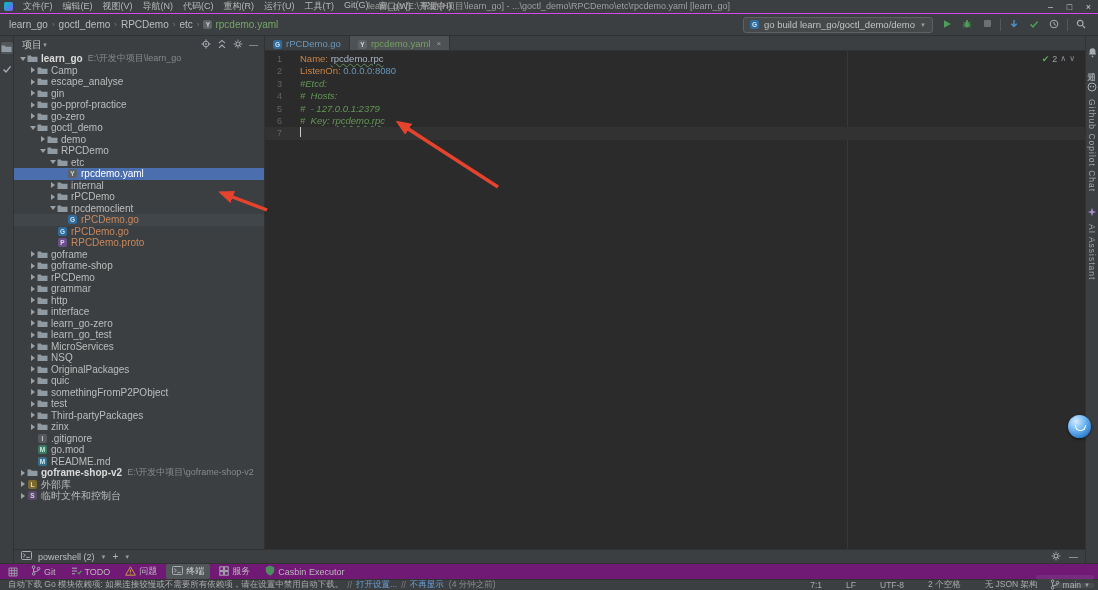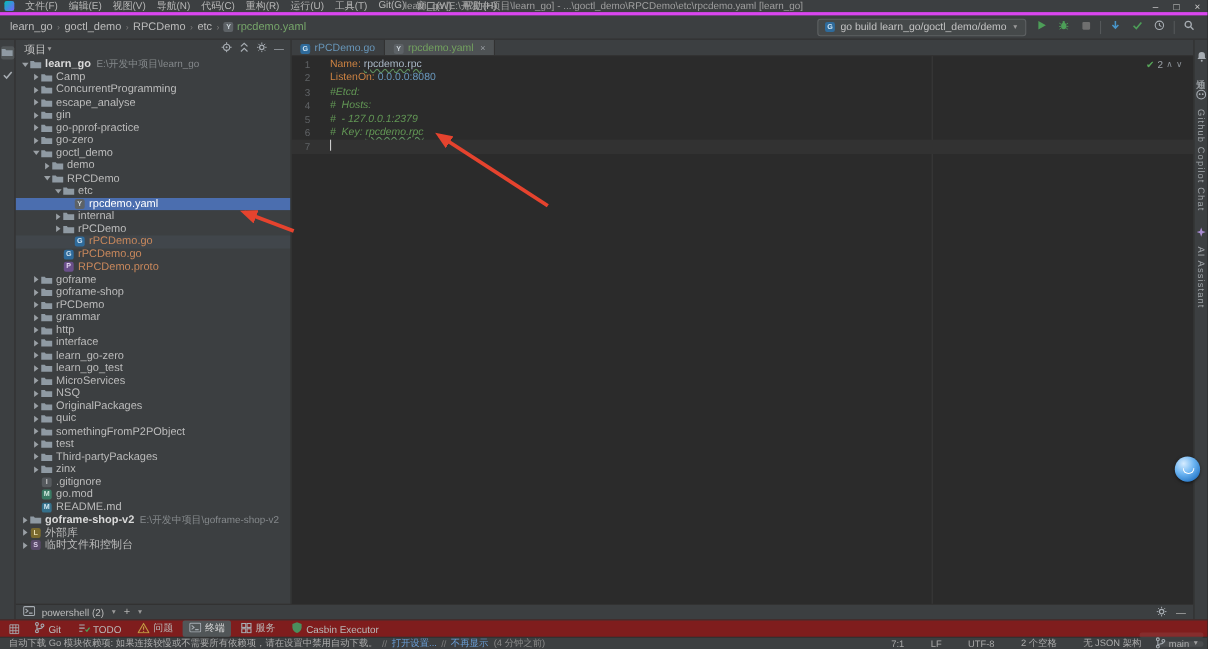--- a/index.html
+++ b/index.html
@@ -1,20 +1,20 @@
 <!DOCTYPE html>
 <html><head>
 <meta charset="utf-8">
 <style>
   html,body{margin:0;padding:0;background:#1e1e1e;}
   *{box-sizing:border-box;font-family:"Liberation Sans",sans-serif;}
   .app{position:relative;width:1098px;height:590px;background:#2b2b2b;overflow:hidden;color:#bbb;}
 
   
-  .titlebar{position:absolute;left:0;top:0;width:1098px;height:14px;background:#3c3f41;display:flex;align-items:center;font-size:9px;color:#b7b7b7;z-index:5;border-bottom:3px solid #d946ef;}
+  .titlebar{position:absolute;left:0;top:0;width:1098px;height:14px;background:#3c3f41;display:flex;align-items:center;font-size:9px;color:#b7b7b7;z-index:5;border-bottom:1px solid #d946ef;}
   .app-icon{width:9px;height:9px;border-radius:2px;margin:0 5px 0 4px;background:linear-gradient(135deg,#00c2b8,#7a5cff);flex:none;}
   .menu-item{padding:0 5px;white-space:nowrap;}
   .title-text{position:absolute;left:50%;transform:translateX(-50%);white-space:nowrap;color:#9f9f9f;pointer-events:none;}
   .win-controls{margin-left:auto;display:flex;align-items:center;}
   .win-btn{width:19px;text-align:center;color:#cfcfcf;font-size:9px;line-height:14px;}
 
   
   .navbar{position:absolute;left:0;top:14px;width:1098px;height:22px;background:#3c3f41;border-bottom:1px solid #323232;display:flex;align-items:center;padding:0 6px;font-size:10px;z-index:4;}
   .crumb{padding:0 3px;color:#bcbcbc;display:inline-flex;align-items:center;gap:3px;white-space:nowrap;}
   .crumb.last{color:#76a56a;}
@@ -73,21 +73,21 @@
   .inspect{position:absolute;right:10px;top:2px;display:flex;align-items:center;gap:3px;font-size:9px;color:#9aa0a6;}
   .inspect .ok{color:#57a559;font-size:9px;}
   .inspect .chev{font-size:8px;color:#8a9096;}
 
   
   .terminalbar{position:absolute;left:14px;top:549px;width:1071px;height:14px;background:#3c3f41;border-top:1px solid #323232;display:flex;align-items:center;font-size:9px;padding:0 7px;gap:6px;color:#bdbdbd;z-index:2;}
   .tb-right{margin-left:auto;display:flex;align-items:center;gap:8px;}
   .plus{font-size:10px;color:#b5b5b5;}
 
   
-  .twbar{position:absolute;left:0;top:563px;width:1098px;height:16px;background:#7f1d1d;border-top:1px solid #323232;display:flex;align-items:center;font-size:9px;gap:3px;padding:0 4px;z-index:3;}
+  .twbar{position:absolute;left:0;top:563px;width:1098px;height:16px;background:#701a75;border-top:1px solid #323232;display:flex;align-items:center;font-size:9px;gap:3px;padding:0 4px;z-index:3;}
   .tw-item{display:flex;align-items:center;gap:3px;padding:1px 6px;border-radius:2px;color:#b9b9b9;white-space:nowrap;}
   .tw-item.active{background:#515658;color:#d8d8d8;}
   .tw-switch{display:flex;align-items:center;padding:0 4px;}
 
   
   .statusbar{position:absolute;left:0;top:579px;width:1098px;height:11px;background:#3c3f41;border-top:1px solid #323232;display:flex;align-items:center;font-size:8.5px;padding:0 8px;color:#ababab;z-index:3;white-space:nowrap;}
   .ssep{color:#7d7d7d;margin:0 4px;}
   .slink{color:#6a9fd8;}
   .stime{color:#8a8a8a;margin-left:5px;}
   .status-right{margin-left:auto;display:flex;align-items:center;gap:12px;}
@@ -248,29 +248,20 @@
           </span>
           <span class="tlabel">Camp</span>
         </div>
         <div class="trow" style="padding-left:14px">
           <span class="arr col"></span>
           <span class="ticon">
             <svg width="11" height="9" viewBox="0 0 11 9">
               <path d="M0.5 1.5 h3.2 l1 1.2 h5.8 v5.3 h-10 z" fill="#8f9aa3"></path>
             </svg>
           </span>
-          <span class="tlabel">ConcurrentProgramming</span>
-        </div>
-        <div class="trow" style="padding-left:14px">
-          <span class="arr col"></span>
-          <span class="ticon">
-            <svg width="11" height="9" viewBox="0 0 11 9">
-              <path d="M0.5 1.5 h3.2 l1 1.2 h5.8 v5.3 h-10 z" fill="#8f9aa3"></path>
-            </svg>
-          </span>
           <span class="tlabel">escape_analyse</span>
         </div>
         <div class="trow" style="padding-left:14px">
           <span class="arr col"></span>
           <span class="ticon">
             <svg width="11" height="9" viewBox="0 0 11 9">
               <path d="M0.5 1.5 h3.2 l1 1.2 h5.8 v5.3 h-10 z" fill="#8f9aa3"></path>
             </svg>
           </span>
           <span class="tlabel">gin</span>
@@ -346,20 +337,29 @@
           <span class="tlabel">internal</span>
         </div>
         <div class="trow" style="padding-left:34px">
           <span class="arr col"></span>
           <span class="ticon">
             <svg width="11" height="9" viewBox="0 0 11 9">
               <path d="M0.5 1.5 h3.2 l1 1.2 h5.8 v5.3 h-10 z" fill="#8f9aa3"></path>
             </svg>
           </span>
           <span class="tlabel">rPCDemo</span>
+        </div>
+        <div class="trow" style="padding-left:34px">
+          <span class="arr exp"></span>
+          <span class="ticon">
+            <svg width="11" height="9" viewBox="0 0 11 9">
+              <path d="M0.5 1.5 h3.2 l1 1.2 h5.8 v5.3 h-10 z" fill="#8f9aa3"></path>
+            </svg>
+          </span>
+          <span class="tlabel">rpcdemoclient</span>
         </div>
         <div class="trow inactive-sel" style="padding-left:44px">
           <span class="arr leaf"></span>
           <span class="ticon">
             <span class="chip" style="background:#2f6b9b;color:#cfe3f2">G</span>
           </span>
           <span class="tlabel" style="color:#c9885c">rPCDemo.go</span>
         </div>
         <div class="trow" style="padding-left:34px">
           <span class="arr leaf"></span>

